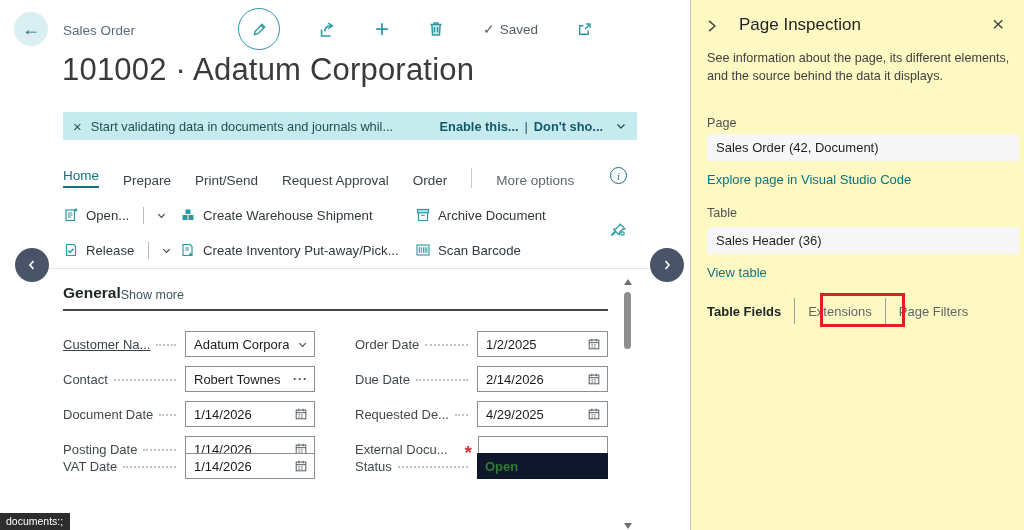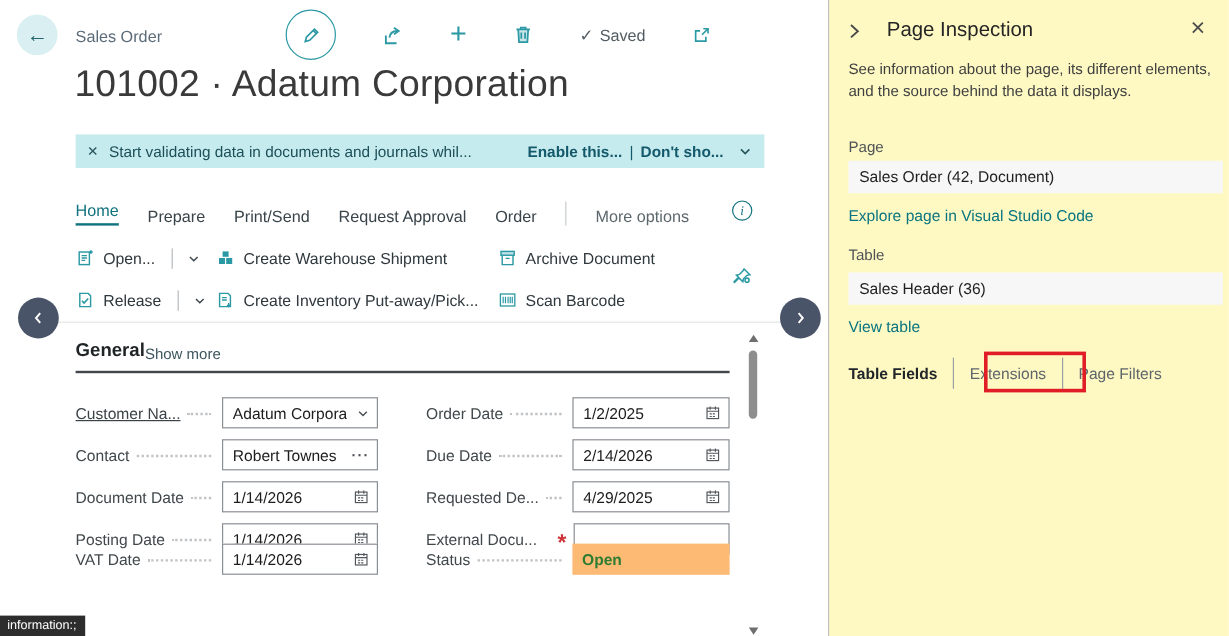--- a/index.html
+++ b/index.html
@@ -62,21 +62,21 @@
   .general-underline { position:absolute; left:63px; top:309px; width:545px; height:2px; background:#43474b; }
 
   .field-row { position:absolute; height:26px; display:flex; align-items:center; font-size:13px; }
   .field-row .flabel { color:#41484c; white-space:nowrap; }
   .field-row .flabel.linky { color:#3c4347; text-decoration:underline; cursor:pointer; }
   .leader { flex:1; height:1px; border-bottom:2px dotted #c0c4c6; margin:0 9px 0 6px; transform:translateY(1px); }
   .fbox { width:130px; height:26px; background:#fff; border:1px solid #8a8f94; display:flex;
           align-items:center; justify-content:space-between; padding:0 6px 0 8px; color:#1c1c1c; cursor:text; }
   .fbox .fval { white-space:nowrap; overflow:hidden; }
   .fbox .ell { color:#4a4f54; letter-spacing:1px; font-weight:700; font-size:12px; cursor:pointer; }
-  .status-box { width:131px; height:26px; background:#fdba74; display:flex; align-items:center; padding-left:8px; }
+  .status-box { width:131px; height:26px; background:#0f172a; display:flex; align-items:center; padding-left:8px; }
   .status-box .open-val { color:#2e7d32; font-weight:700; font-size:13px; }
   .req-star { color:#cf3438; font-size:19px; font-weight:700; margin:0 6px 0 2px; line-height:10px;
               transform:translateY(4px); }
 
   .rowL { left:63px; width:252px; } .rowR { left:355px; width:253px; }
   .rt1 { top:331px; } .rt2 { top:366px; } .rt3 { top:401px; } .rt4 { top:436px; } .rt5 { top:453px; }
 
   
   .vscroll { position:absolute; left:621px; top:279px; width:14px; height:250px; }
   .tri-up { width:0; height:0; border-left:4px solid transparent; border-right:4px solid transparent;
@@ -453,14 +453,14 @@
       <span class="pdiv"></span>
       <span class="ptab">Extensions</span>
       <span class="pdiv"></span>
       <span class="ptab">Page Filters</span>
     </div>
 
   </aside>
 
   <div class="red-box"></div>
 
-  <div class="js-tooltip">information:;</div>
+  <div class="js-tooltip">documents:;</div>
 </div>
 
 </body></html>

